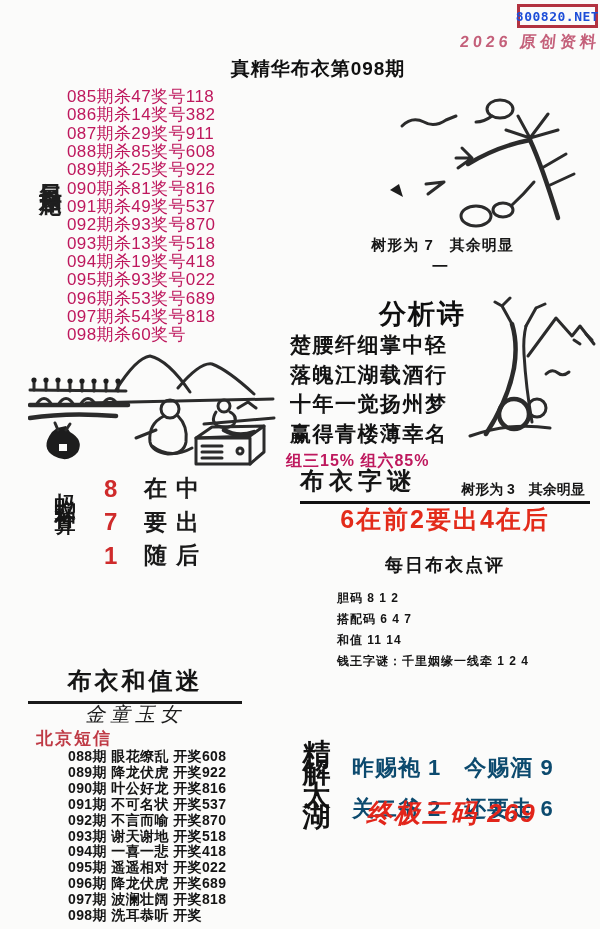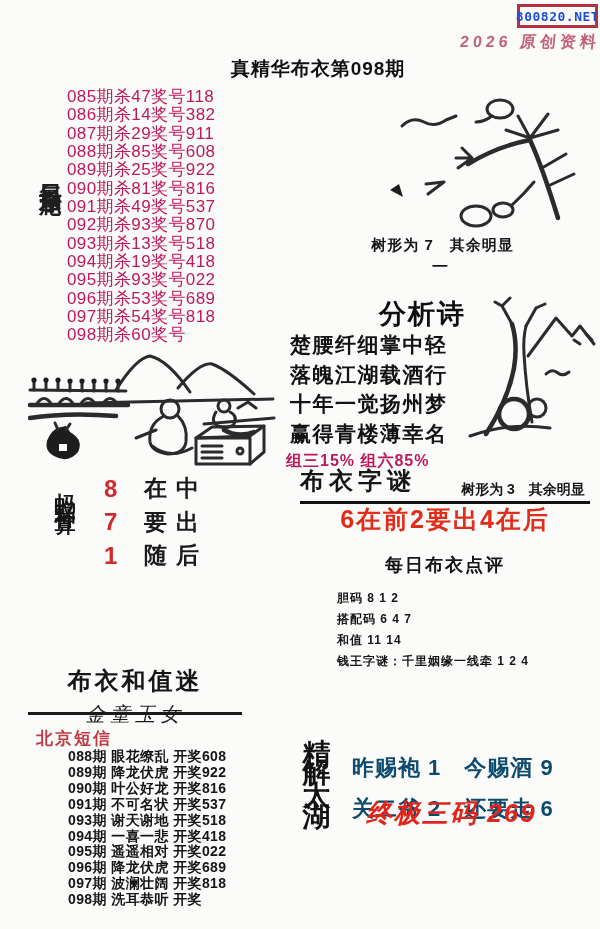--- a/index.html
+++ b/index.html
@@ -54,21 +54,21 @@
   .ant-num { width:40px; color:#cf2b2b; font-size:24px; font-weight:700; }
   .ant-text {
     font-family:"Liberation Serif", serif; font-size:23px; font-weight:700;
     letter-spacing:9px; color:#1a1a1a;
   }
 
   
   .hezhi-title {
     top:665px; left:28px; width:214px; text-align:center;
     font-family:"Liberation Serif", serif; font-size:24px; font-weight:700;
-    letter-spacing:3px; border-bottom:3px solid #1a1a1a; padding-bottom:15px;
+    letter-spacing:3px; border-bottom:3px solid #1a1a1a; padding-bottom:4px;
   }
   .hezhi-sub {
     top:701px; left:28px; width:214px; text-align:center;
     font-family:"Liberation Serif", serif; font-size:20px; letter-spacing:5px; color:#1b1b1b;font-style:italic;
   }
   .sms-label { top:727px; left:36px; font-size:17px; font-weight:700; color:#bf3a45; letter-spacing:2px; }
   .sms-list { top:749px; left:36px;margin-left:32px; }
   .sms-list .row {
     font-size:14px; font-weight:700; line-height:15.9px;
     letter-spacing:0.4px; color:#141414; white-space:pre;
@@ -196,20 +196,21 @@
   </div>
 
   <div class="abs hezhi-title">布衣和值迷</div>
   <div class="abs hezhi-sub">金童玉女</div>
   <div class="abs sms-label">北京短信</div>
   <div class="abs sms-list">
     <div class="row">088期 眼花缭乱 开奖608</div>
     <div class="row">089期 降龙伏虎 开奖922</div>
     <div class="row">090期 叶公好龙 开奖816</div>
     <div class="row">091期 不可名状 开奖537</div>
+    <div class="row">092期 不言而喻 开奖870</div>
     <div class="row">093期 谢天谢地 开奖518</div>
     <div class="row">094期 一喜一悲 开奖418</div>
     <div class="row">095期 遥遥相对 开奖022</div>
     <div class="row">096期 降龙伏虎 开奖689</div>
     <div class="row">097期 波澜壮阔 开奖818</div>
     <div class="row">098期 洗耳恭听 开奖</div>
   </div>
 
   <svg class="abs" style="top:86px; left:372px;" width="225" height="148" viewBox="0 0 225 148">
     <g class="sketch">

